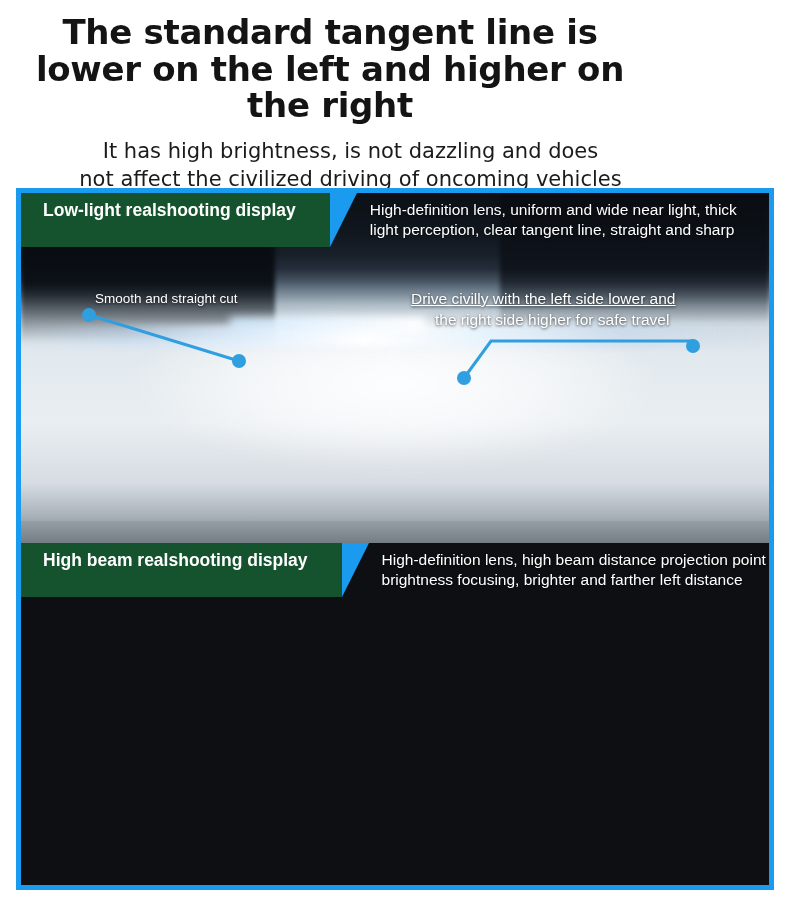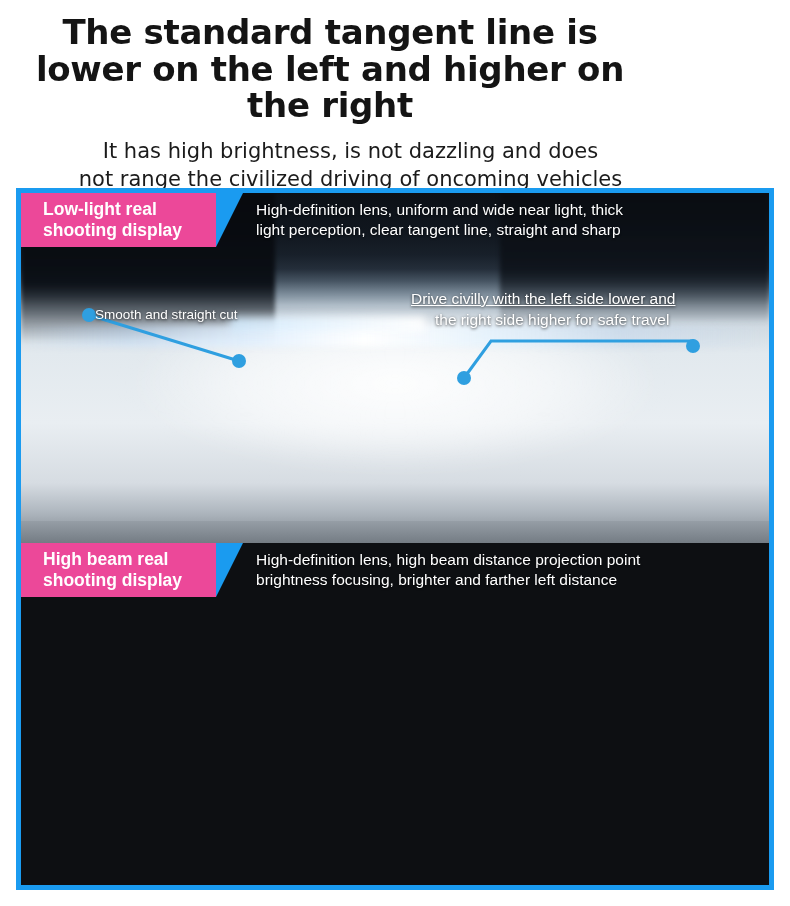--- a/index.html
+++ b/index.html
@@ -58,28 +58,28 @@
     position: absolute;
     left: 0;
     width: 100%;
     height: 54px;
     display: flex;
     align-items: stretch;
     z-index: 6;
   }
   .banner-tag {
     position: relative;
-    background: #ec4899;
+    background: #14532d;
     color: #ffffff;
     font-weight: bold;
     font-size: 17.5px;
     line-height: 1.18;
     padding: 7px 34px 7px 22px;
     display: flex;
-    flex-direction: column;
+    flex-direction: row;
     justify-content: center;
     white-space: nowrap;
   }
   .banner-tag::after {
     content: "";
     position: absolute;
     right: -27px;
     top: 0;
     width: 0;
     height: 0;
@@ -229,36 +229,36 @@
   
   .callout-text {
     position: absolute;
     color: #ffffff;
     font-size: 15.5px;
     line-height: 1.25;
     text-shadow: 0 1px 3px rgba(0,0,0,.75);
     z-index: 7;
     white-space: nowrap;
   }
-  .callout-text.small { font-size: 13.5px; margin-top: 16px; }
+  .callout-text.small { font-size: 13.5px; }
   .callout-svg { position: absolute; inset: 0; z-index: 7; pointer-events: none; }
 </style>
 </head>
 <body>
 
 <div class="page">
 
   <div class="headline">
     <span class="l1">The standard tangent line is</span>
     <span class="l2">lower on the left and higher on the right</span>
   </div>
 
   <div class="subhead">
     <span>It has high brightness, is not dazzling and does</span>
-    <span>not range the civilized driving of oncoming vehicles</span>
+    <span>not affect the civilized driving of oncoming vehicles</span>
   </div>
 
   <div class="panel">
 
     <div class="photo photo-low">
       <div class="road-low"></div>
       <div class="dark-left"></div>
       <div class="dark-right"></div>
       <div class="cutoff"></div>
       <div class="cutoff-step"></div>

